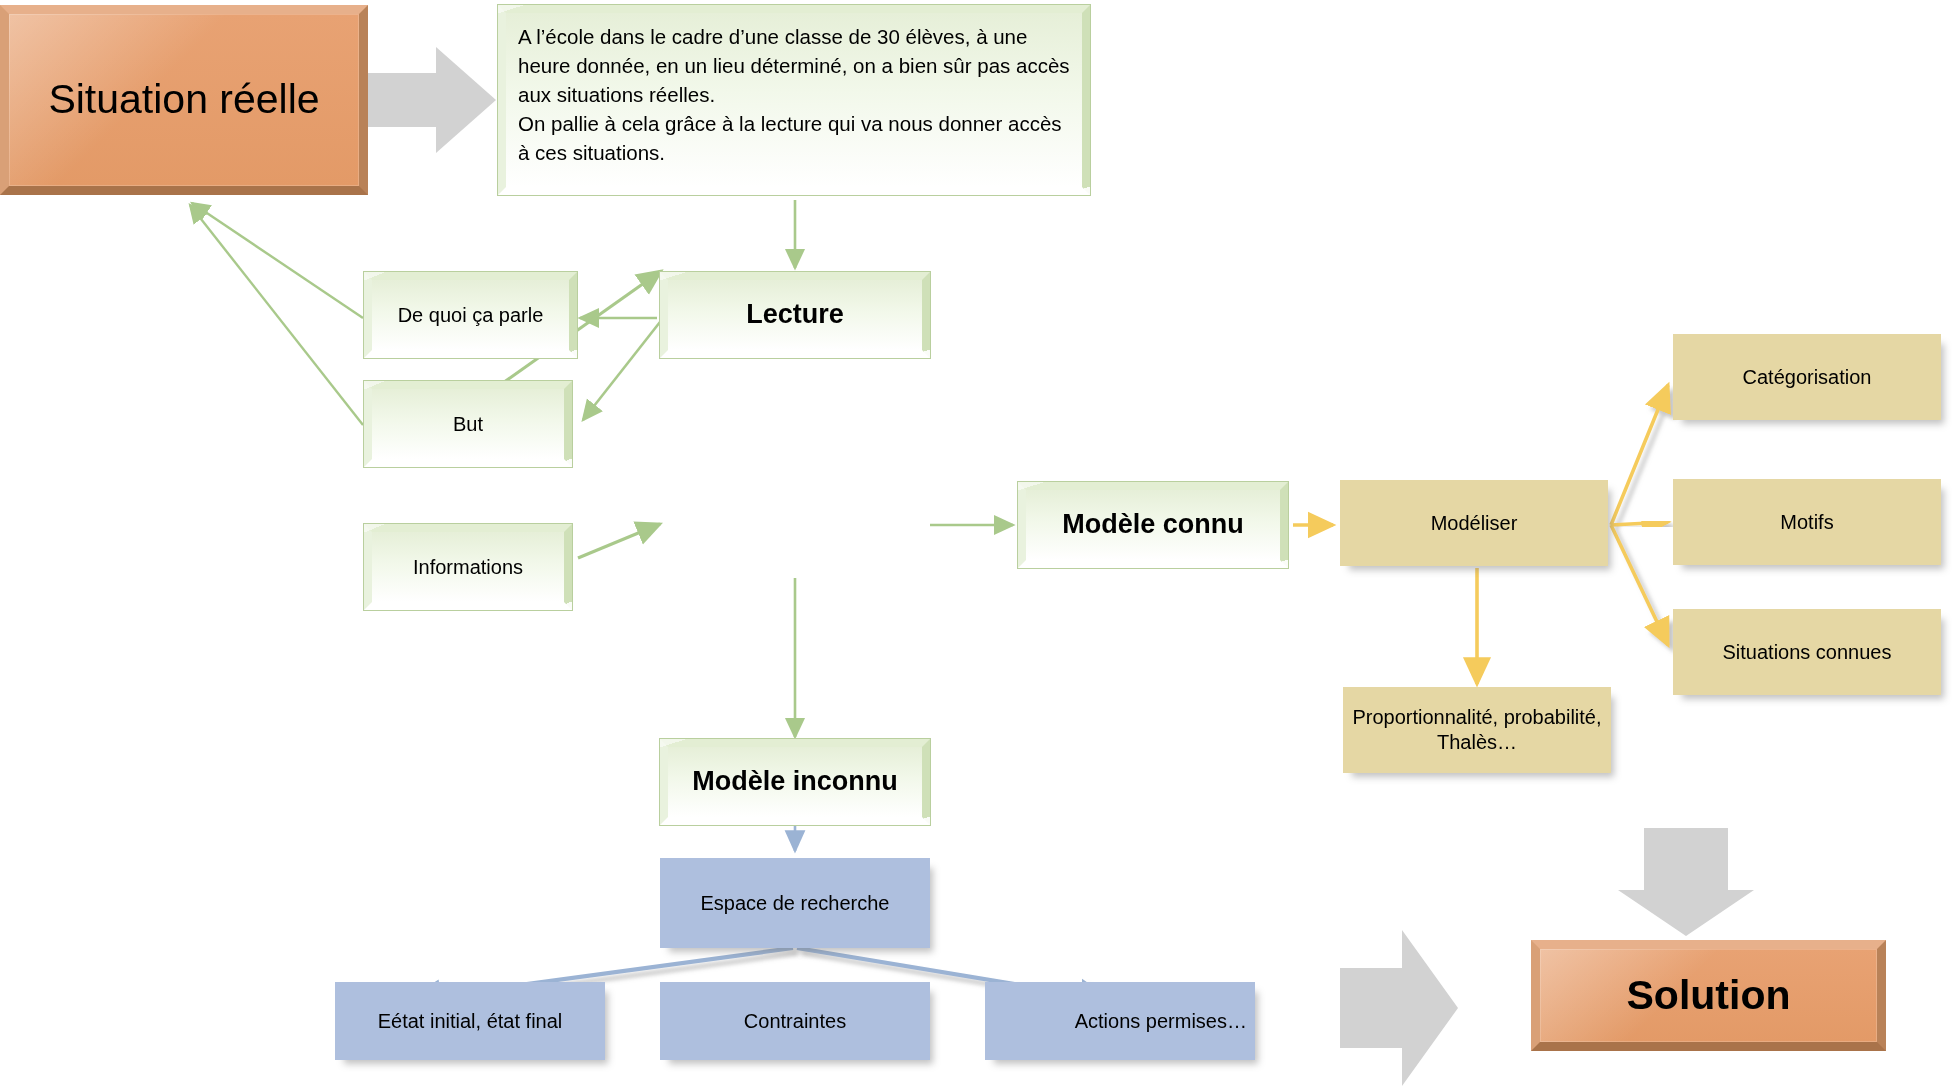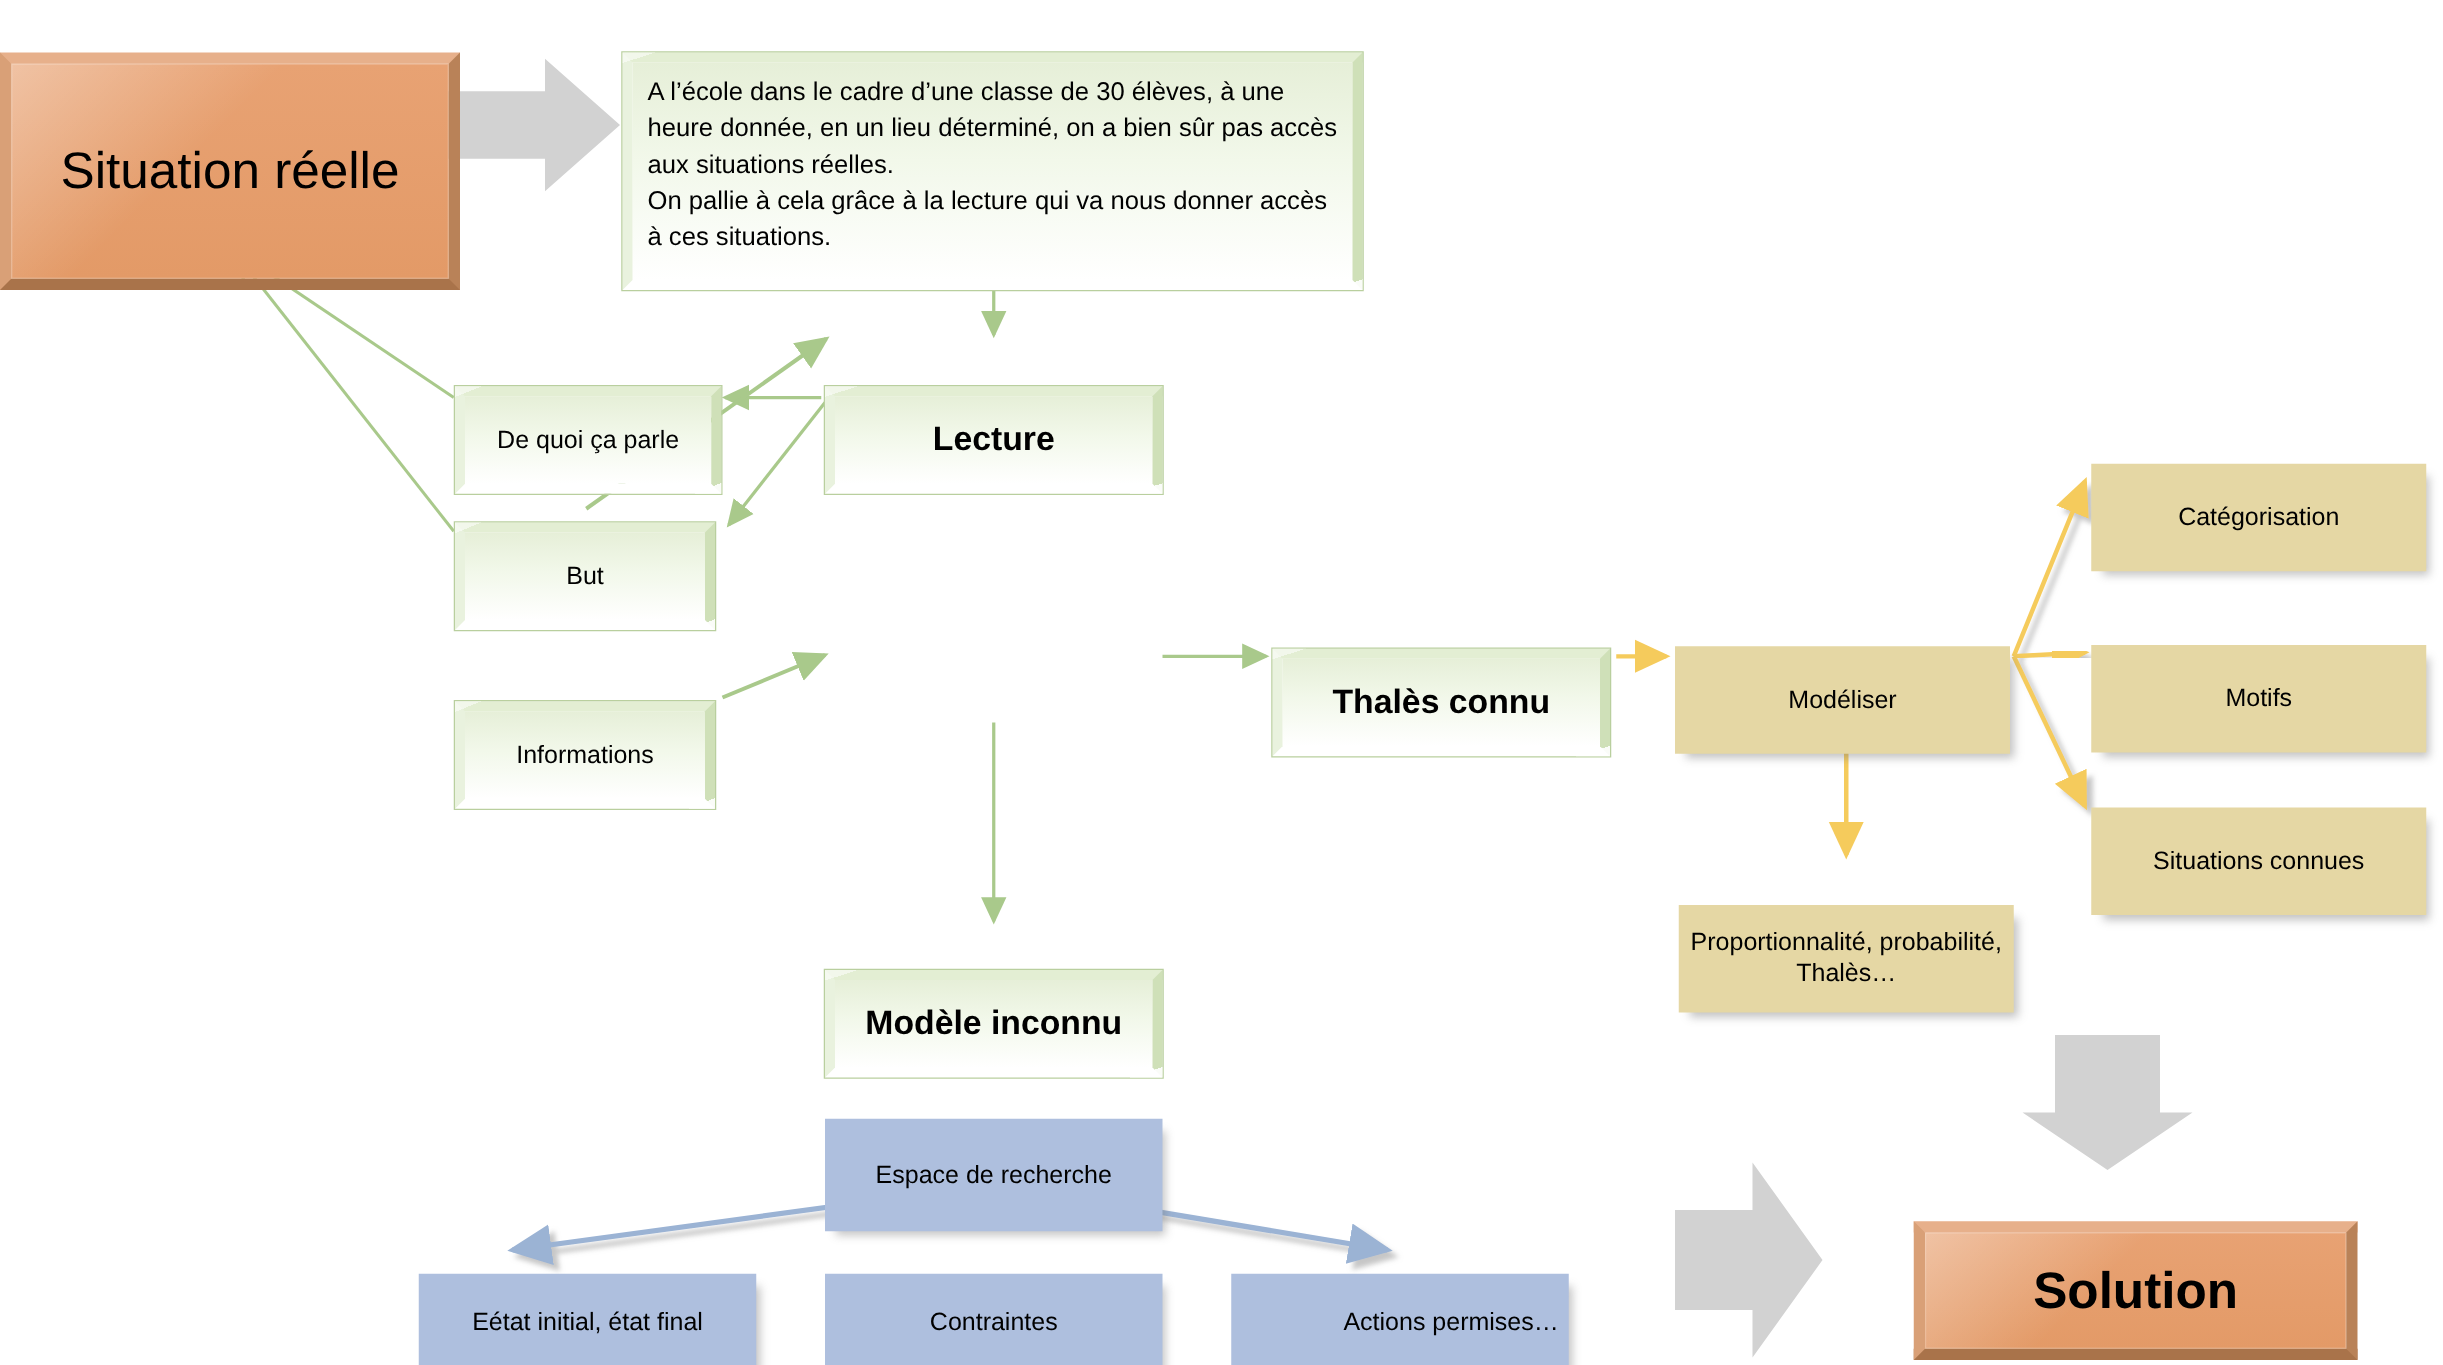--- a/index.html
+++ b/index.html
@@ -28,21 +28,20 @@
   .node {
     position: absolute;
     box-sizing: border-box;
     display: flex;
     align-items: center;
     justify-content: center;
     text-align: center;
     color: #000000;
     z-index: 3;
     line-height: 1.25;
-    margin-top: 37px;
   }
 
   
   .node.orange {
     background:
       linear-gradient(135deg, rgba(255,255,255,0.35), rgba(255,255,255,0) 42%),
       linear-gradient(#e8a273, #e39a67);
     border: 9px solid;
     border-color: #e7b08b #b98258 #a9734a #d9a077;
     box-shadow: inset 0 0 0 1px rgba(255,255,255,0.18);
@@ -238,21 +237,21 @@
   <div class="node green fs-small" style="left:364px; top:381px; width:208px; height:86px;">
     <span class="label">But</span>
   </div>
 
   <div class="node green fs-small" style="left:364px; top:524px; width:208px; height:86px;">
     <span class="label">Informations</span>
   </div>
 
 
   <div class="node green fs-mid" style="left:1018px; top:482px; width:270px; height:86px;">
-    <span class="label">Thalès connu</span>
+    <span class="label">Modèle connu</span>
   </div>
 
   <div class="node tan fs-small" style="left:1340px; top:480px; width:268px; height:86px;">
     <span class="label">Modéliser</span>
   </div>
 
   <div class="node tan fs-small" style="left:1673px; top:334px; width:268px; height:86px;">
     <span class="label">Catégorisation</span>
   </div>
 

